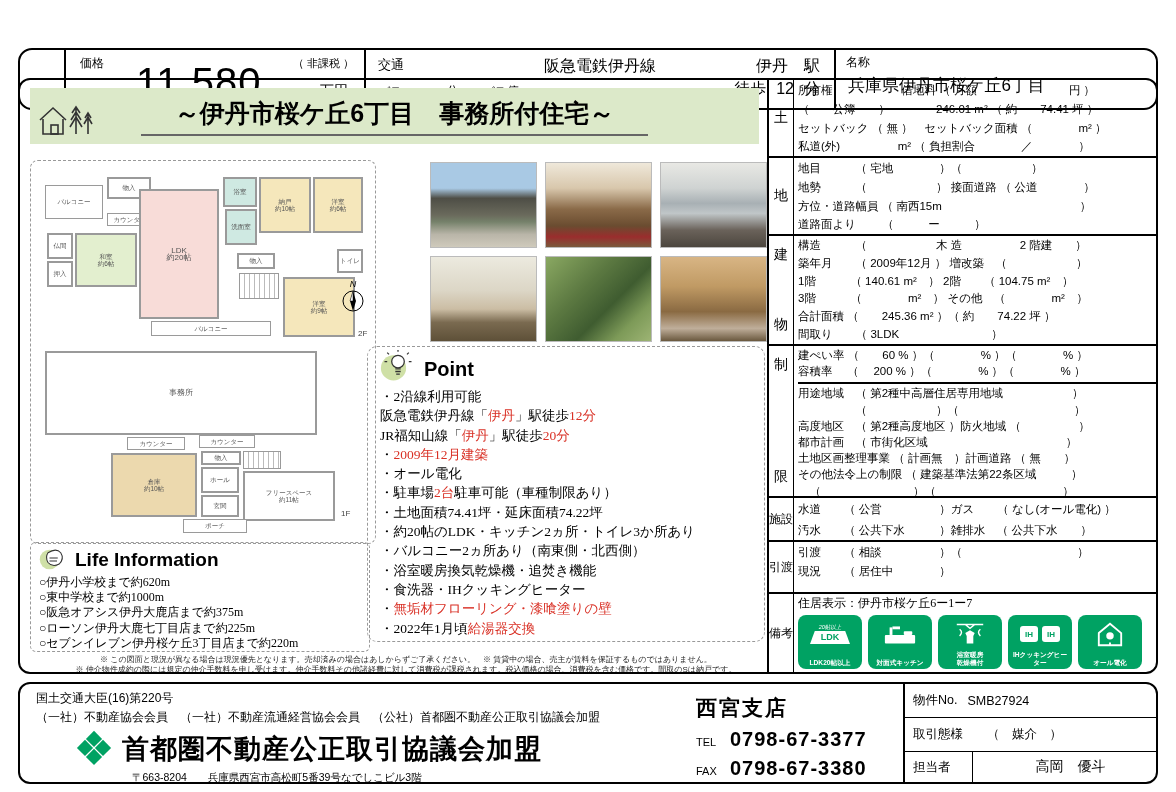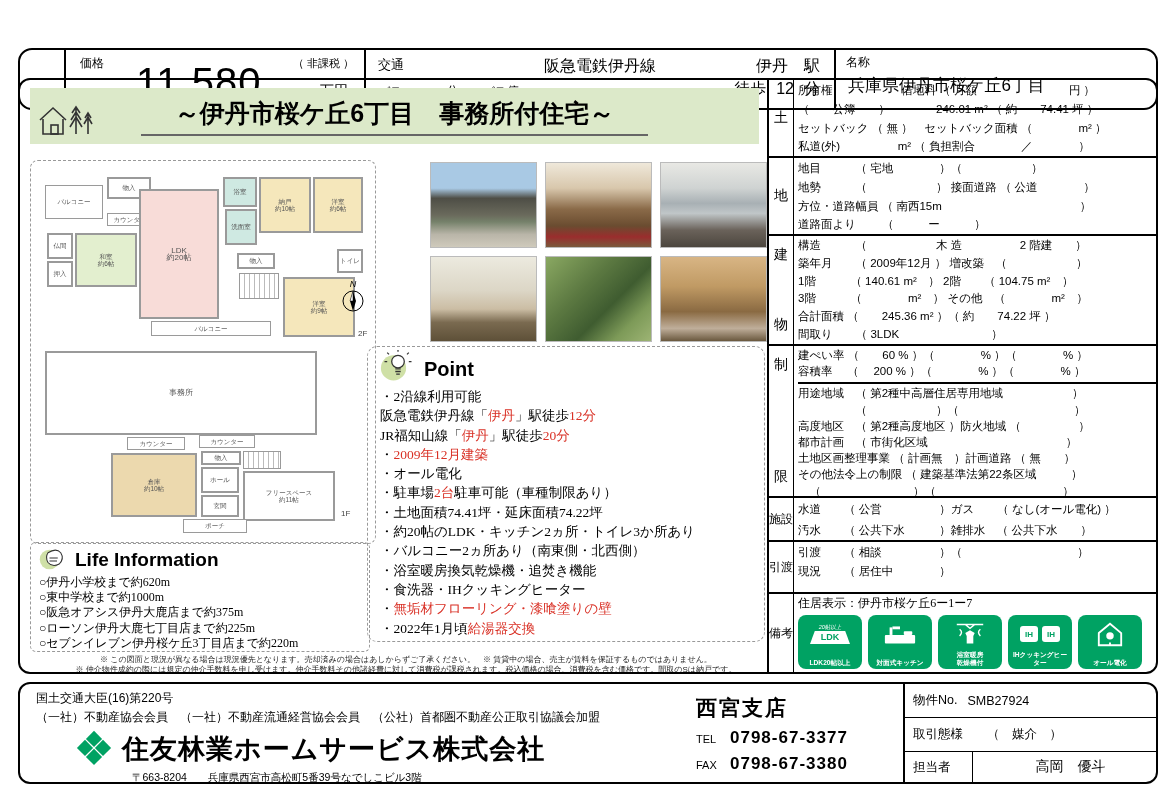--- a/index.html
+++ b/index.html
@@ -122,21 +122,21 @@
   .f-left { width:652px; padding:6px 8px 4px 16px; }
   .f-lic1 { font-size:12px; }
   .f-lic2 { font-size:12px; margin-top:2px; }
   .f-co { display:flex; align-items:center; margin:3px 0 0 40px; }
   .f-co .name { font-size:27px; font-weight:bold; letter-spacing:1px; margin-left:10px; }
   .f-addr { font-size:10.5px; margin:2px 0 0 96px; }
   .f-mid { flex:1; padding:10px 6px 0 24px; }
   .f-branch { font-size:21px; font-weight:bold; letter-spacing:2px; }
   .f-telrow { display:flex; align-items:baseline; margin-top:6px; }
   .f-telrow .l { font-size:11px; width:34px; }
-  .f-telrow .v { font-size:17px; font-weight:bold; letter-spacing:1px; }
+  .f-telrow .v { font-size:20px; font-weight:bold; letter-spacing:1px; }
   .f-right { width:253px; border-left:2px solid #000; display:flex; flex-direction:column; }
   .f-r1, .f-r2 { height:34px; border-bottom:1.5px solid #000; display:flex; align-items:center; padding-left:8px; font-size:12.5px; }
   .f-r1 .v { margin-left:10px; }
   .f-r2 .v { margin-left:24px; }
   .f-r3 { flex:1; display:flex;gap:12px; }
   .f-r3 .l { width:68px; border-right:1.5px solid #000; display:flex; align-items:center; padding-left:8px; font-size:12.5px; }
   .f-r3 .v { flex:1; display:flex; align-items:center; justify-content:center; font-size:14px; }
 </style>
 </head>
 <body>
@@ -434,21 +434,21 @@
       <div class="f-lic2">（一社）不動産協会会員　（一社）不動産流通経営協会会員　（公社）首都圏不動産公正取引協議会加盟</div>
       <div class="f-co">
         <span>
           <svg width="36" height="36" viewBox="0 0 40 40" fill="#00a263">
               <path d="M20 2 L29 11 L20 20 L11 11 Z"></path>
               <path d="M30 12 L39 21 L30 30 L21 21 Z"></path>
               <path d="M20 22 L29 31 L20 40 L11 31 Z"></path>
               <path d="M10 12 L19 21 L10 30 L1 21 Z"></path>
             </svg>
         </span>
-        <span class="name">住友林業ホームサービス株式会社</span>
+        <span class="name">首都圏不動産公正取引協議会加盟</span>
       </div>
       <div class="f-addr">〒663-8204　　兵庫県西宮市高松町5番39号なでしこビル3階</div>
     </div>
     <div class="f-mid">
       <div class="f-branch">西宮支店</div>
       <div class="f-telrow">
         <span class="l">TEL</span>
         <span class="v">0798-67-3377</span>
       </div>
       <div class="f-telrow">

